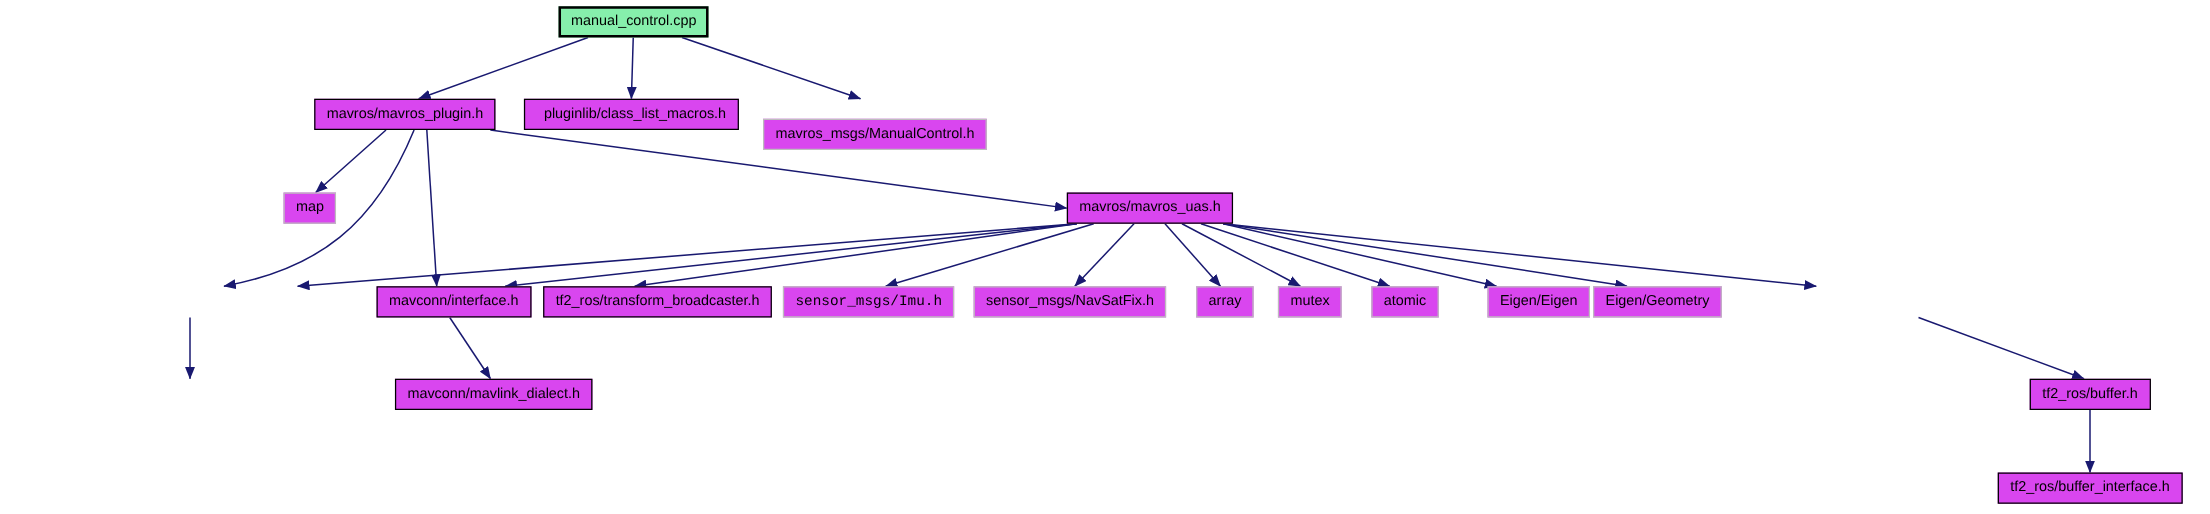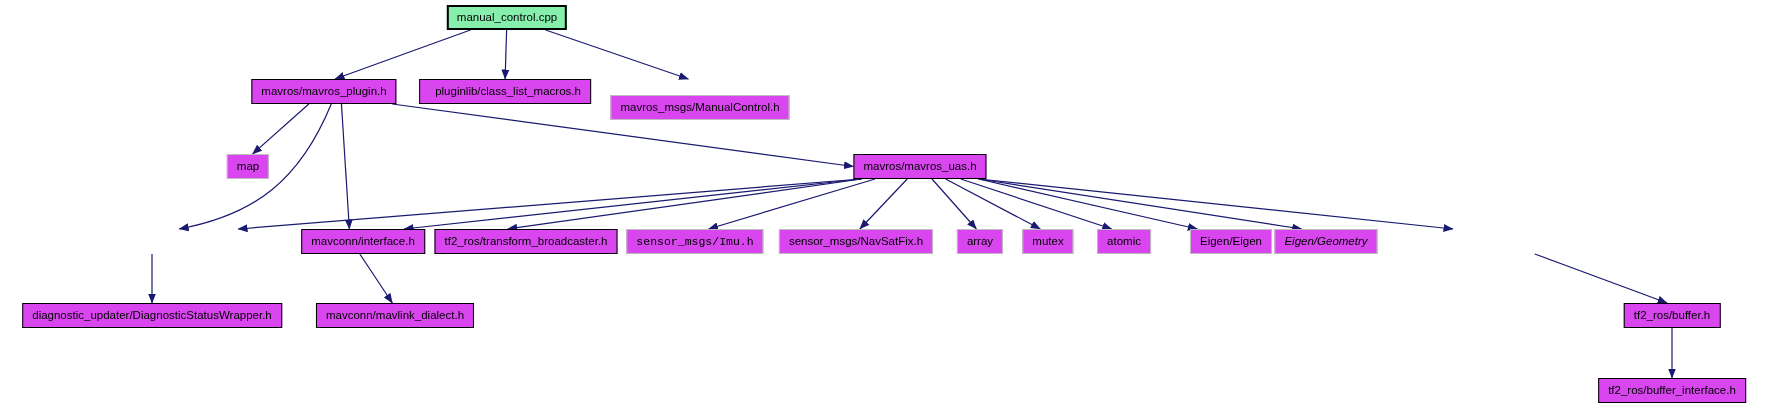--- a/index.html
+++ b/index.html
@@ -87,18 +87,17 @@
     <div class="node external" style="left: 248px; top: 154px;">map</div>
     <div class="node internal" style="left: 920px; top: 154px;">mavros/mavros_uas.h</div>
     <div class="node internal" style="left: 351px; top: 229px; margin-left: 12px;">mavconn/interface.h</div>
     <div class="node internal" style="left: 526px; top: 229px;">tf2_ros/transform_broadcaster.h</div>
     <div class="node external" style="left: 695px; top: 229px; font-family: Liberation Mono, monospace;">sensor_msgs/Imu.h</div>
     <div class="node external" style="left: 856px; top: 229px;">sensor_msgs/NavSatFix.h</div>
     <div class="node external" style="left: 980px; top: 229px;">array</div>
     <div class="node external" style="left: 1048px; top: 229px;">mutex</div>
     <div class="node external" style="left: 1124px; top: 229px;">atomic</div>
     <div class="node external" style="left: 1215px; top: 229px; margin-left: 16px;">Eigen/Eigen</div>
-    <div class="node external" style="left: 1326px; top: 229px; font-style: italic;">Eigen/Geometry</div>
-    <div class="node internal" style="left: 152px; top: 303px;">diagnostic_updater/DiagnosticStatusWrapper.h</div>
+    <div class="node external" style="left: 1326px; top: 229px;">Eigen/Geometry</div>
     <div class="node internal" style="left: 395px; top: 303px;">mavconn/mavlink_dialect.h</div>
     <div class="node internal" style="left: 1672px; top: 303px;">tf2_ros/buffer.h</div>
     <div class="node internal" style="left: 1672px; top: 378px;">tf2_ros/buffer_interface.h</div>
   </div>
 
 </body></html>

